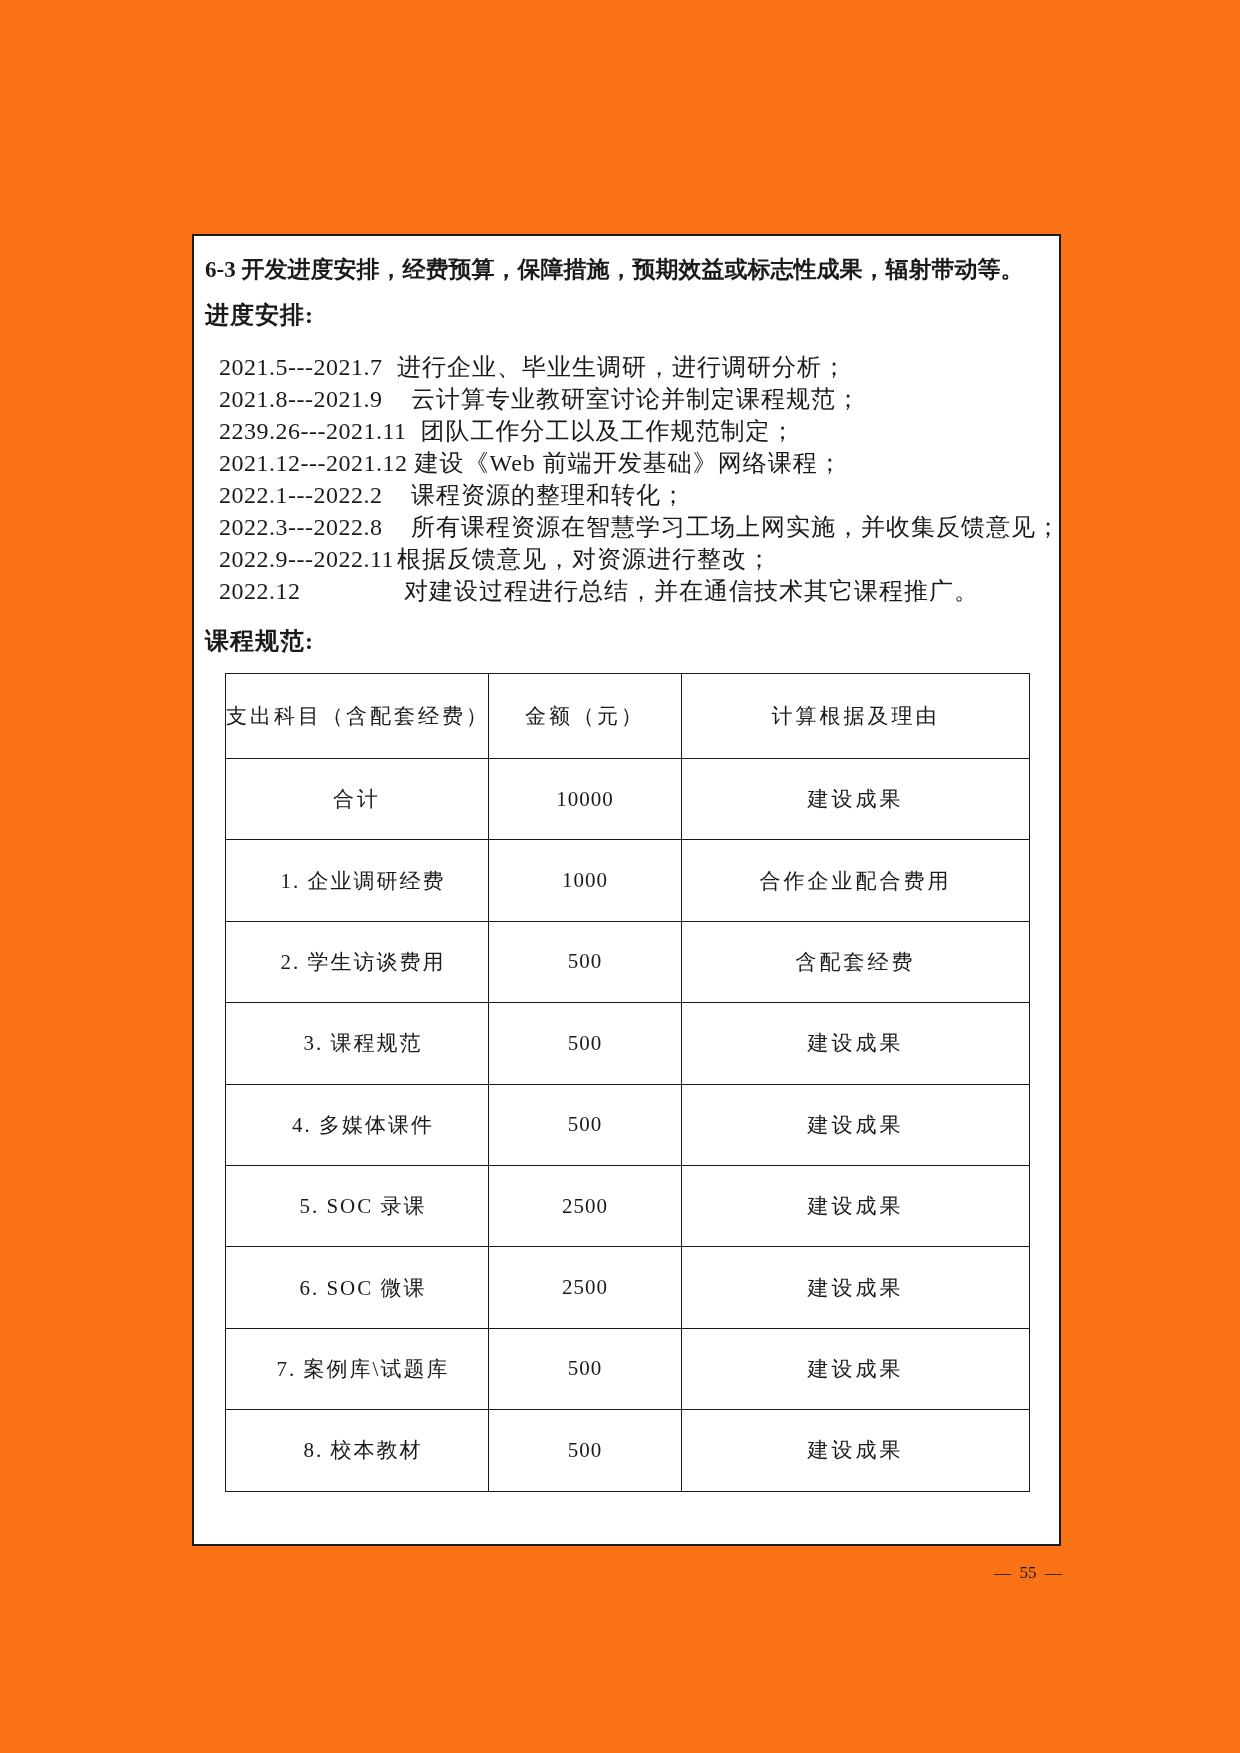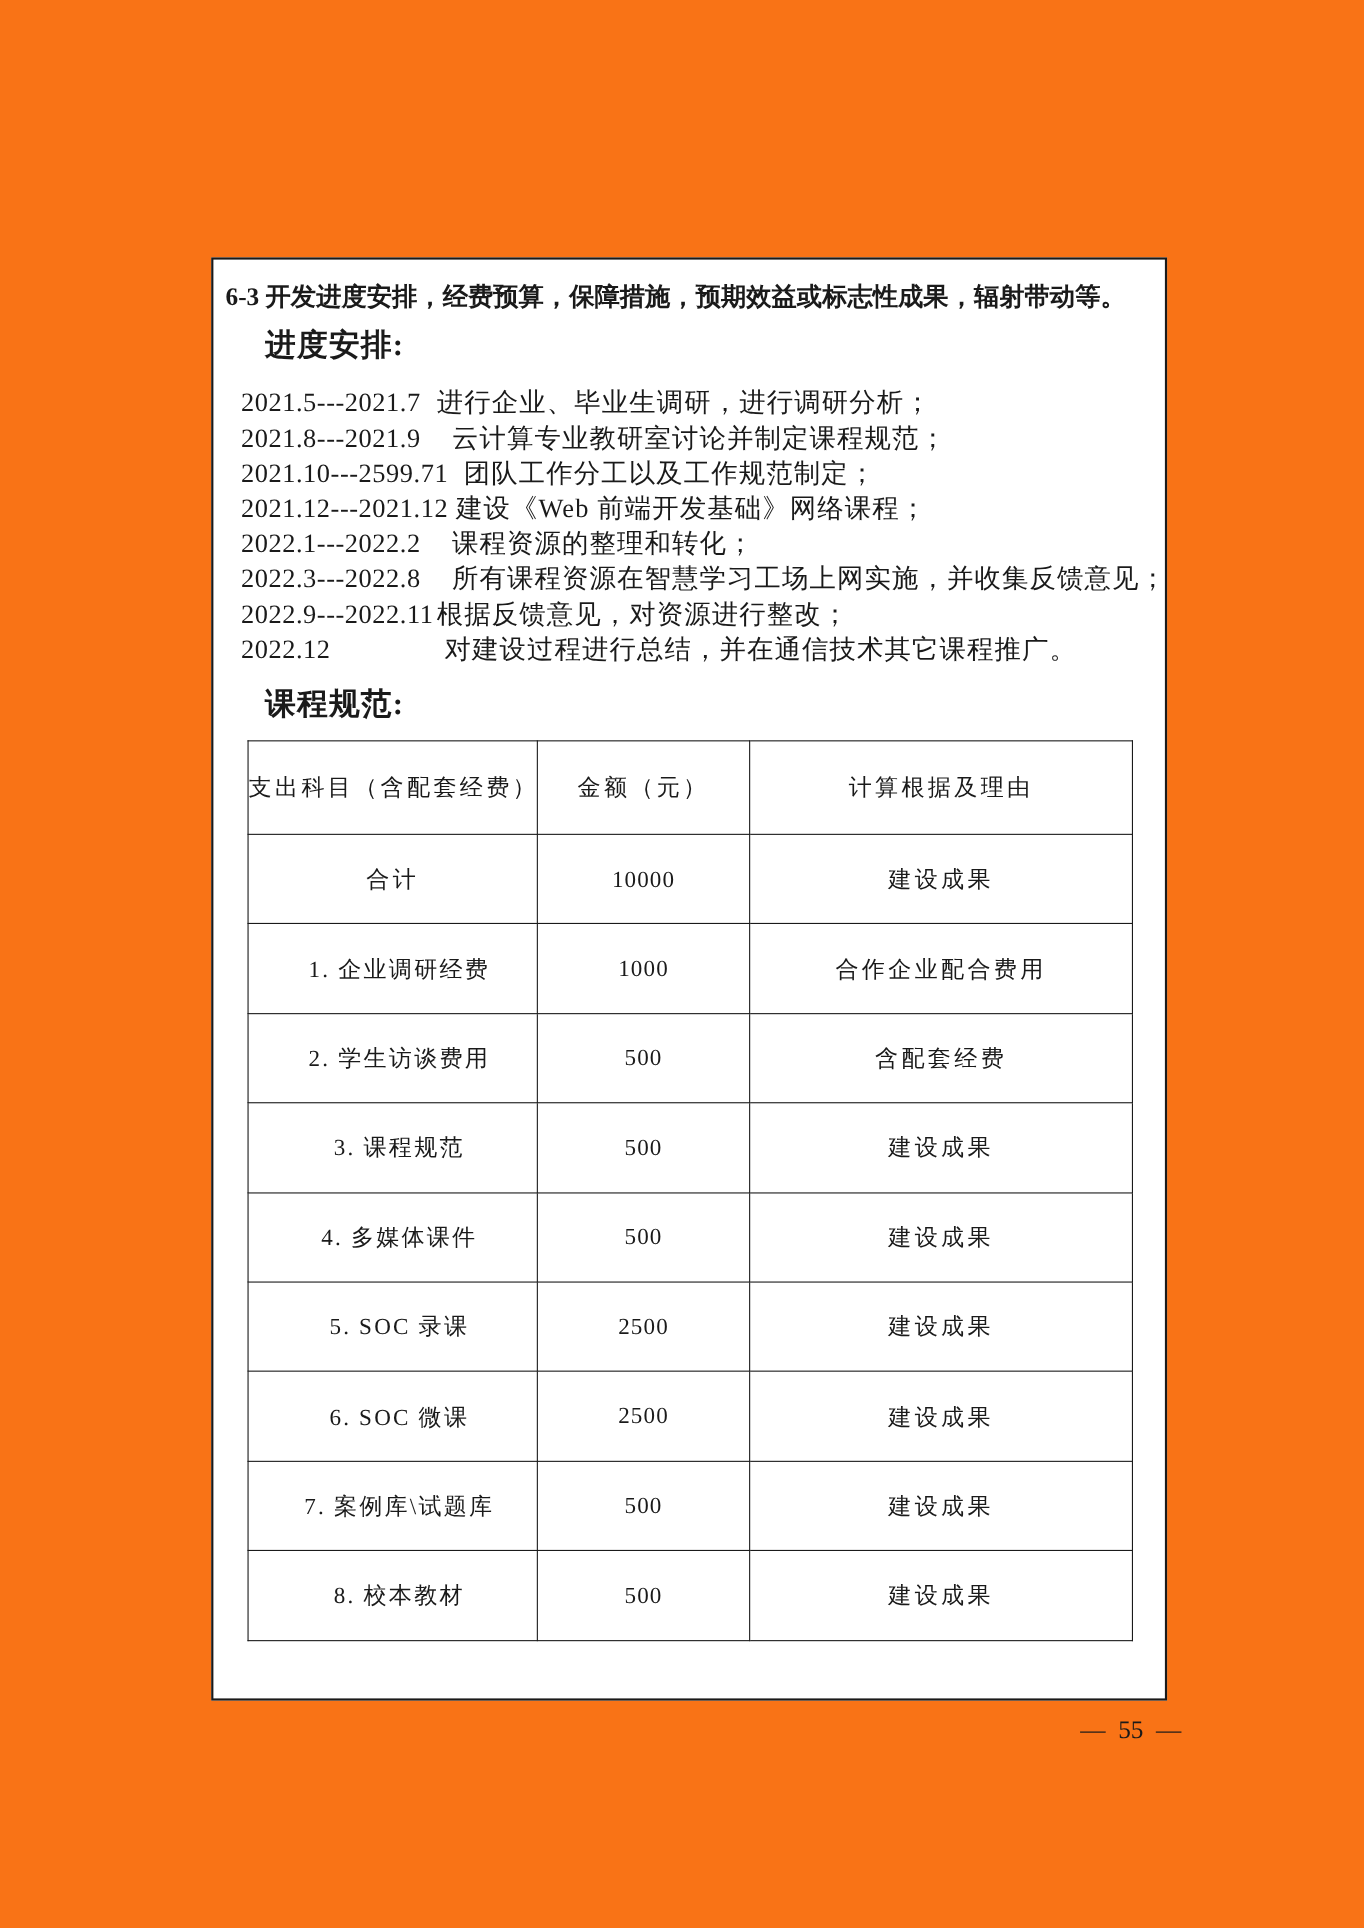--- a/index.html
+++ b/index.html
@@ -25,26 +25,25 @@
     left:205px; top:255px;
     width:850px;
     font-size:23px;
     font-weight:bold;
     line-height:30px;
     white-space:pre;
   }
   .sub-heading{
     position:absolute;
     left:205px;
-    font-size:28px;
+    font-size:24px;
     font-weight:bold;
     line-height:30px;
     letter-spacing:1px;
     white-space:pre;
-    margin-left:36px;
   }
   .h-schedule{ top:300px; }
   .h-budget{ top:626px; }
   .schedule-list{
     position:absolute;
     left:205px; top:351px;
     width:840px;
   }
   .sch-line{
     display:flex;
@@ -86,21 +85,21 @@
     letter-spacing:2px;
   }
   table.budget td.amount{
     letter-spacing:1px;
   }
   .page-number{
     position:absolute;
     left:948px; top:1558px;
     width:160px;
     text-align:center;
-    font-size:23px;
+    font-size:17px;
     line-height:30px;
     white-space:pre;
   }
 </style>
 </head>
 <body>
 
 <div class="page">
 
   <div class="outer-box"></div>
@@ -110,21 +109,21 @@
   <div class="sub-heading h-schedule">进度安排:</div>
 
   <div class="schedule-list">
     <div class="sch-line">
       <span class="sch-date">2021.5---2021.7</span><span class="sch-task">进行企业、毕业生调研，进行调研分析；</span>
     </div>
     <div class="sch-line">
       <span class="sch-date">2021.8---2021.9</span><span class="sch-task">  云计算专业教研室讨论并制定课程规范；</span>
     </div>
     <div class="sch-line">
-      <span class="sch-date">2021.10---2599.71</span><span class="sch-task">  团队工作分工以及工作规范制定；</span>
+      <span class="sch-date">2239.26---2021.11</span><span class="sch-task">  团队工作分工以及工作规范制定；</span>
     </div>
     <div class="sch-line">
       <span class="sch-date">2021.12---2021.12</span><span class="sch-task"> 建设《Web 前端开发基础》网络课程；</span>
     </div>
     <div class="sch-line">
       <span class="sch-date">2022.1---2022.2</span><span class="sch-task">  课程资源的整理和转化；</span>
     </div>
     <div class="sch-line">
       <span class="sch-date">2022.3---2022.8</span><span class="sch-task">  所有课程资源在智慧学习工场上网实施，并收集反馈意见；</span>
     </div>

